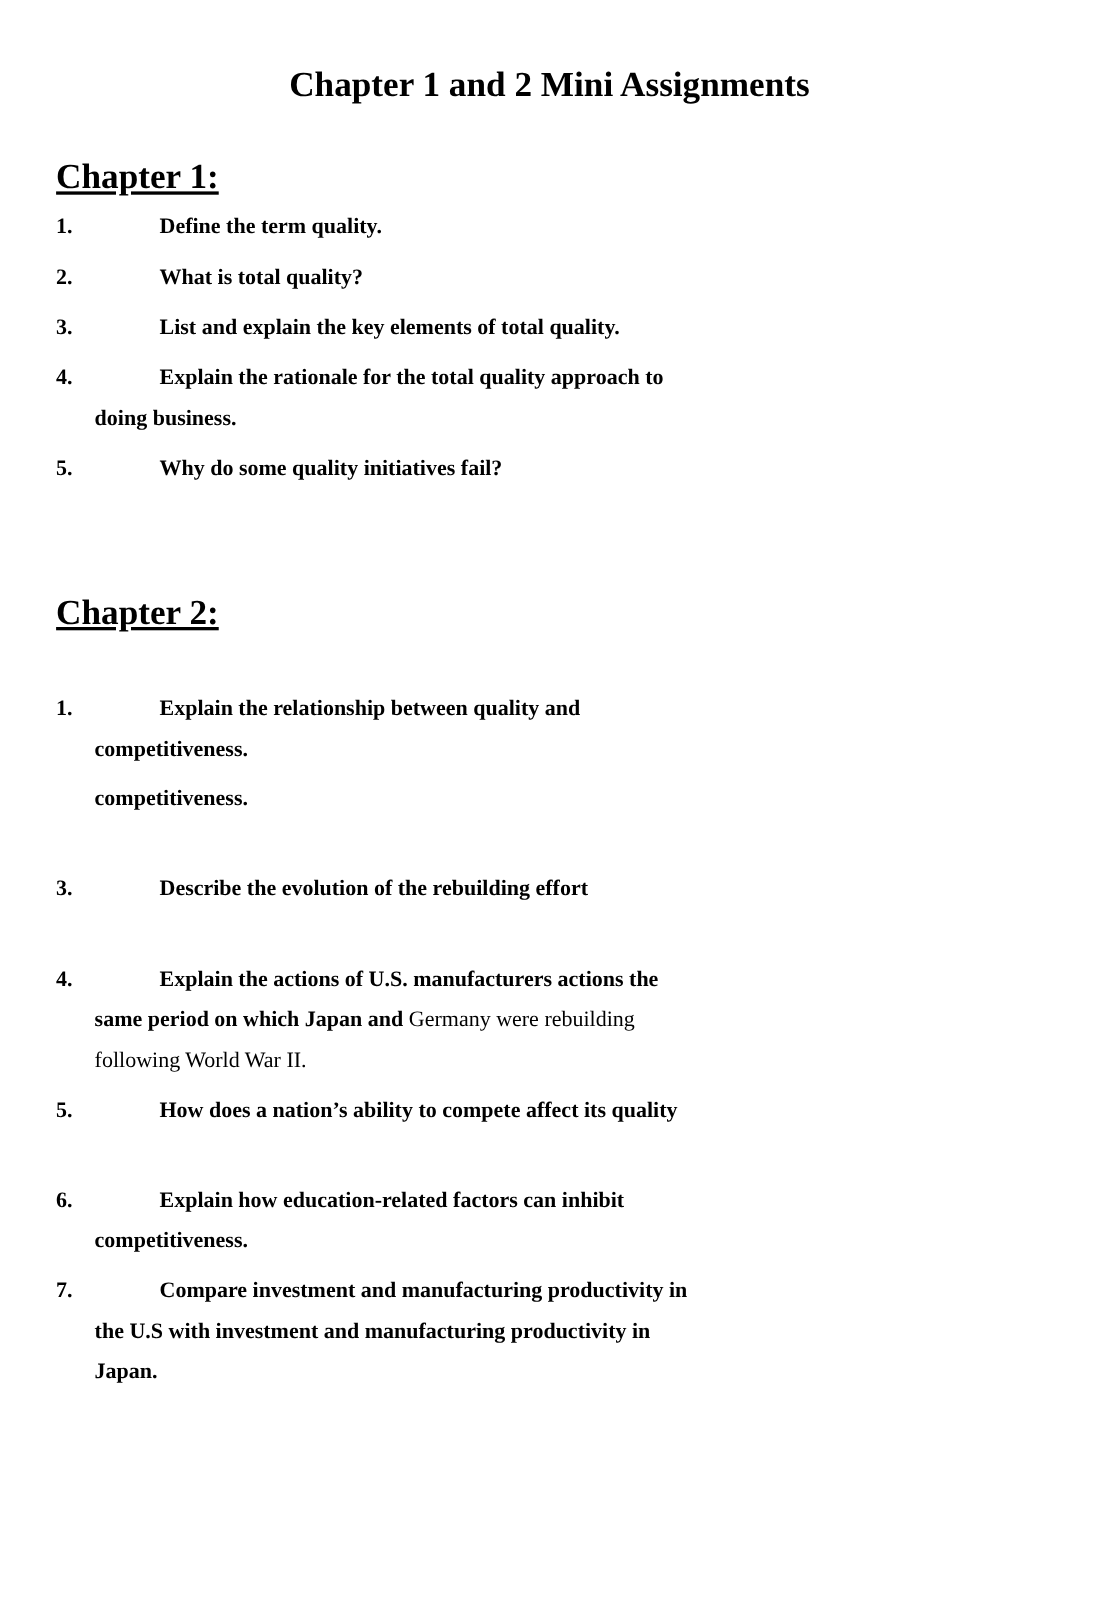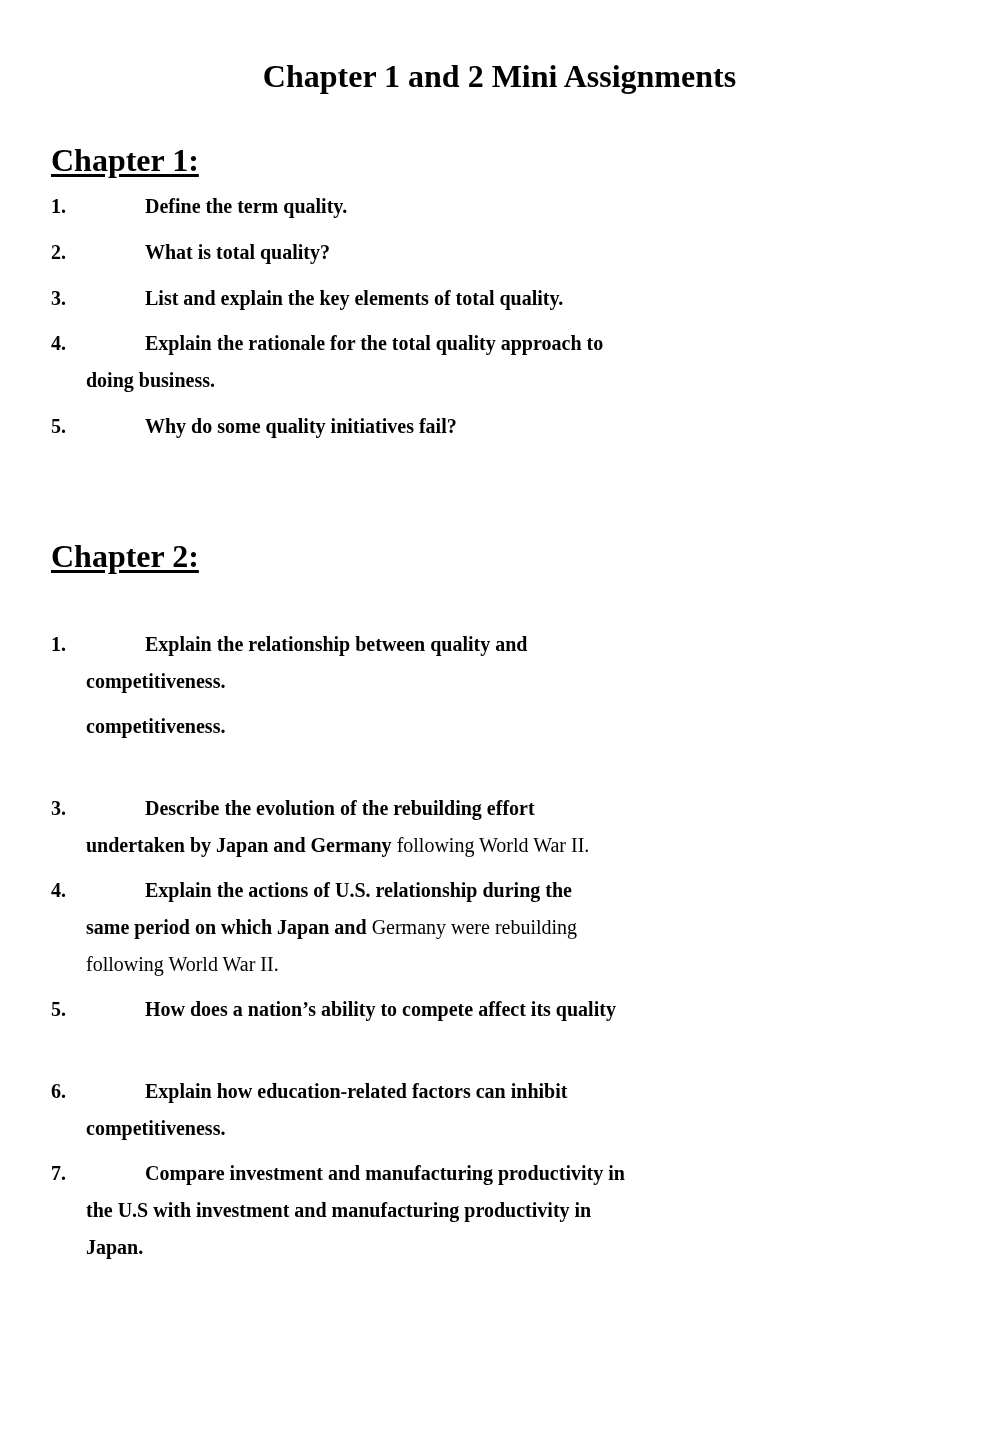--- a/index.html
+++ b/index.html
@@ -51,24 +51,23 @@
 
 <div class="item" style="top:626px;">
   <div><span class="num">1.</span><span class="b">Explain the relationship between quality and</span></div>
   <div class="cont"><span class="b">competitiveness.</span></div>
 </div>
 <div class="item" style="top:708px;">
   <div class="cont"><span class="b">competitiveness.</span></div>
 </div>
 <div class="item" style="top:790px;">
   <div><span class="num">3.</span><span class="b">Describe the evolution of the rebuilding effort</span></div>
-  <div class="cont"><span class="b">undertaken by Japan and Germany</span><span class="n"> following World War II.</span></div>
 </div>
 <div class="item" style="top:872px;">
-  <div><span class="num">4.</span><span class="b">Explain the actions of U.S. relationship during the</span></div>
+  <div><span class="num">4.</span><span class="b">Explain the actions of U.S. manufacturers actions the</span></div>
   <div class="cont"><span class="b">same period on which Japan and</span><span class="n"> Germany were rebuilding</span></div>
   <div class="cont"><span class="n">following World War II.</span></div>
 </div>
 <div class="item" style="top:991px;">
   <div><span class="num">5.</span><span class="b">How does a nation’s ability to compete affect its quality</span></div>
 </div>
 <div class="item" style="top:1073px;">
   <div><span class="num">6.</span><span class="b">Explain how education-related factors can inhibit</span></div>
   <div class="cont"><span class="b">competitiveness.</span></div>
 </div>

